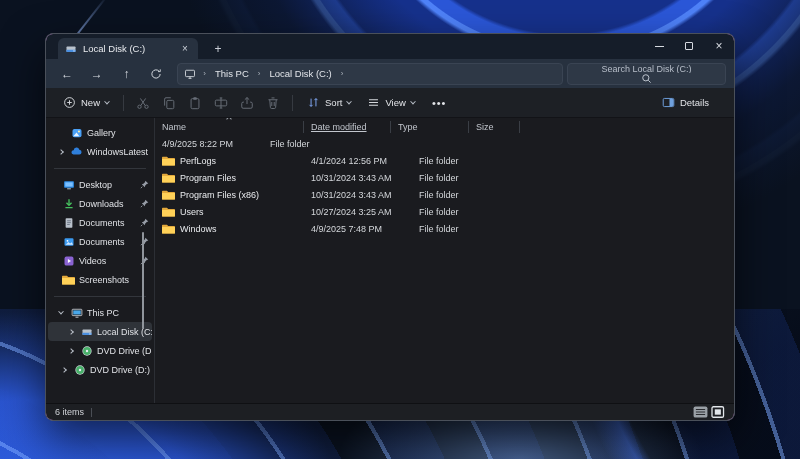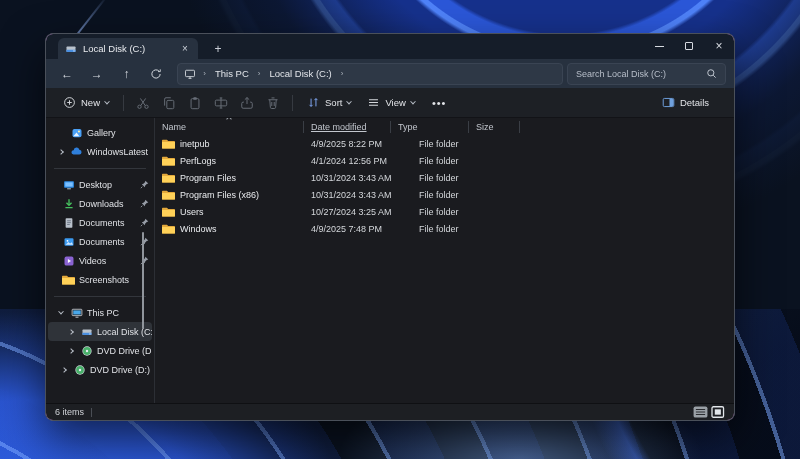--- a/index.html
+++ b/index.html
@@ -50,21 +50,21 @@
 
   
   .navbar { height:29px; background:#27313f; display:flex; align-items:center; padding:0 8px; gap:4px; flex:0 0 29px; }
   .nav-btn { width:26px; height:22px; display:flex; align-items:center; justify-content:center;
     color:#d8dce2; font-size:12px; border-radius:4px; }
   .addressbar { margin-left:4px; width:388px; height:22px; background:#2e3846; border:1px solid #3a4453;
     border-radius:4px; display:flex; align-items:center; padding:0 6px; gap:4px; }
   .crumb { font-size:9.5px; color:#e2e5ea; white-space:nowrap; padding:0 2px; }
   .crumb-sep { color:#aab1bb; font-size:8px; padding:0 3px; }
   .searchbox { margin-left:auto; width:160px; height:22px; background:#2e3846; border:1px solid #3a4453;
-    border-radius:4px; display:flex; align-items:center; padding:0 8px; }
+    border-radius:4px; display:flex; align-items:center; padding:0 16px;flex-direction:column; }
   .search-ph { font-size:9px; color:#b7bec9; flex:1; white-space:nowrap; overflow:hidden; }
 
   
   .toolbar { height:30px; background:#1d2025; border-bottom:1px solid #121317;
     display:flex; align-items:center; padding:0 10px; gap:2px; flex:0 0 30px; }
   .tb-btn { display:flex; align-items:center; gap:5px; padding:4px 7px; border-radius:4px; color:#e2e4e8; font-size:9.5px; }
   .tb-ico { display:flex; align-items:center; justify-content:center; }
   .tb-icon-btn { width:24px; height:22px; display:flex; align-items:center; justify-content:center; border-radius:4px; }
   .tb-sep { width:1px; height:16px; background:#363a41; margin:0 5px; }
   .ellipsis { color:#e2e4e8; font-size:11px; letter-spacing:1px; padding:0 8px; }
@@ -460,29 +460,20 @@
             </div>
           <div class="hcol c-type">
               <span>Type</span>
             </div>
           <div class="hcol c-size">
               <span>Size</span>
             </div>
         </div>
 
         <div class="file-row">
-          <span class="fcol f-name">
-              <span class="s-icon">
-                <svg width="13" height="11" viewBox="0 0 16 13">
-                  <path fill="#e3a93c" d="M1.2 1.8h4.9l1.6 1.6h7.1c.7 0 1.2.5 1.2 1.2v7c0 .7-.5 1.2-1.2 1.2H1.2C.5 12.8 0 12.3 0 11.6V3c0-.7.5-1.2 1.2-1.2z"></path>
-                  <path fill="#ffd158" d="M0 4.8h16v6.8c0 .7-.5 1.2-1.2 1.2H1.2C.5 12.8 0 12.3 0 11.6z"></path>
-                </svg>
-              </span>
-              <span>inetpub</span>
-            </span>
           <span class="fcol f-date">4/9/2025 8:22 PM</span>
           <span class="fcol f-type">File folder</span>
           <span class="fcol f-size"></span>
         </div>
 
         <div class="file-row">
           <span class="fcol f-name">
               <span class="s-icon">
                 <svg width="13" height="11" viewBox="0 0 16 13">
                   <path fill="#e3a93c" d="M1.2 1.8h4.9l1.6 1.6h7.1c.7 0 1.2.5 1.2 1.2v7c0 .7-.5 1.2-1.2 1.2H1.2C.5 12.8 0 12.3 0 11.6V3c0-.7.5-1.2 1.2-1.2z"></path>

